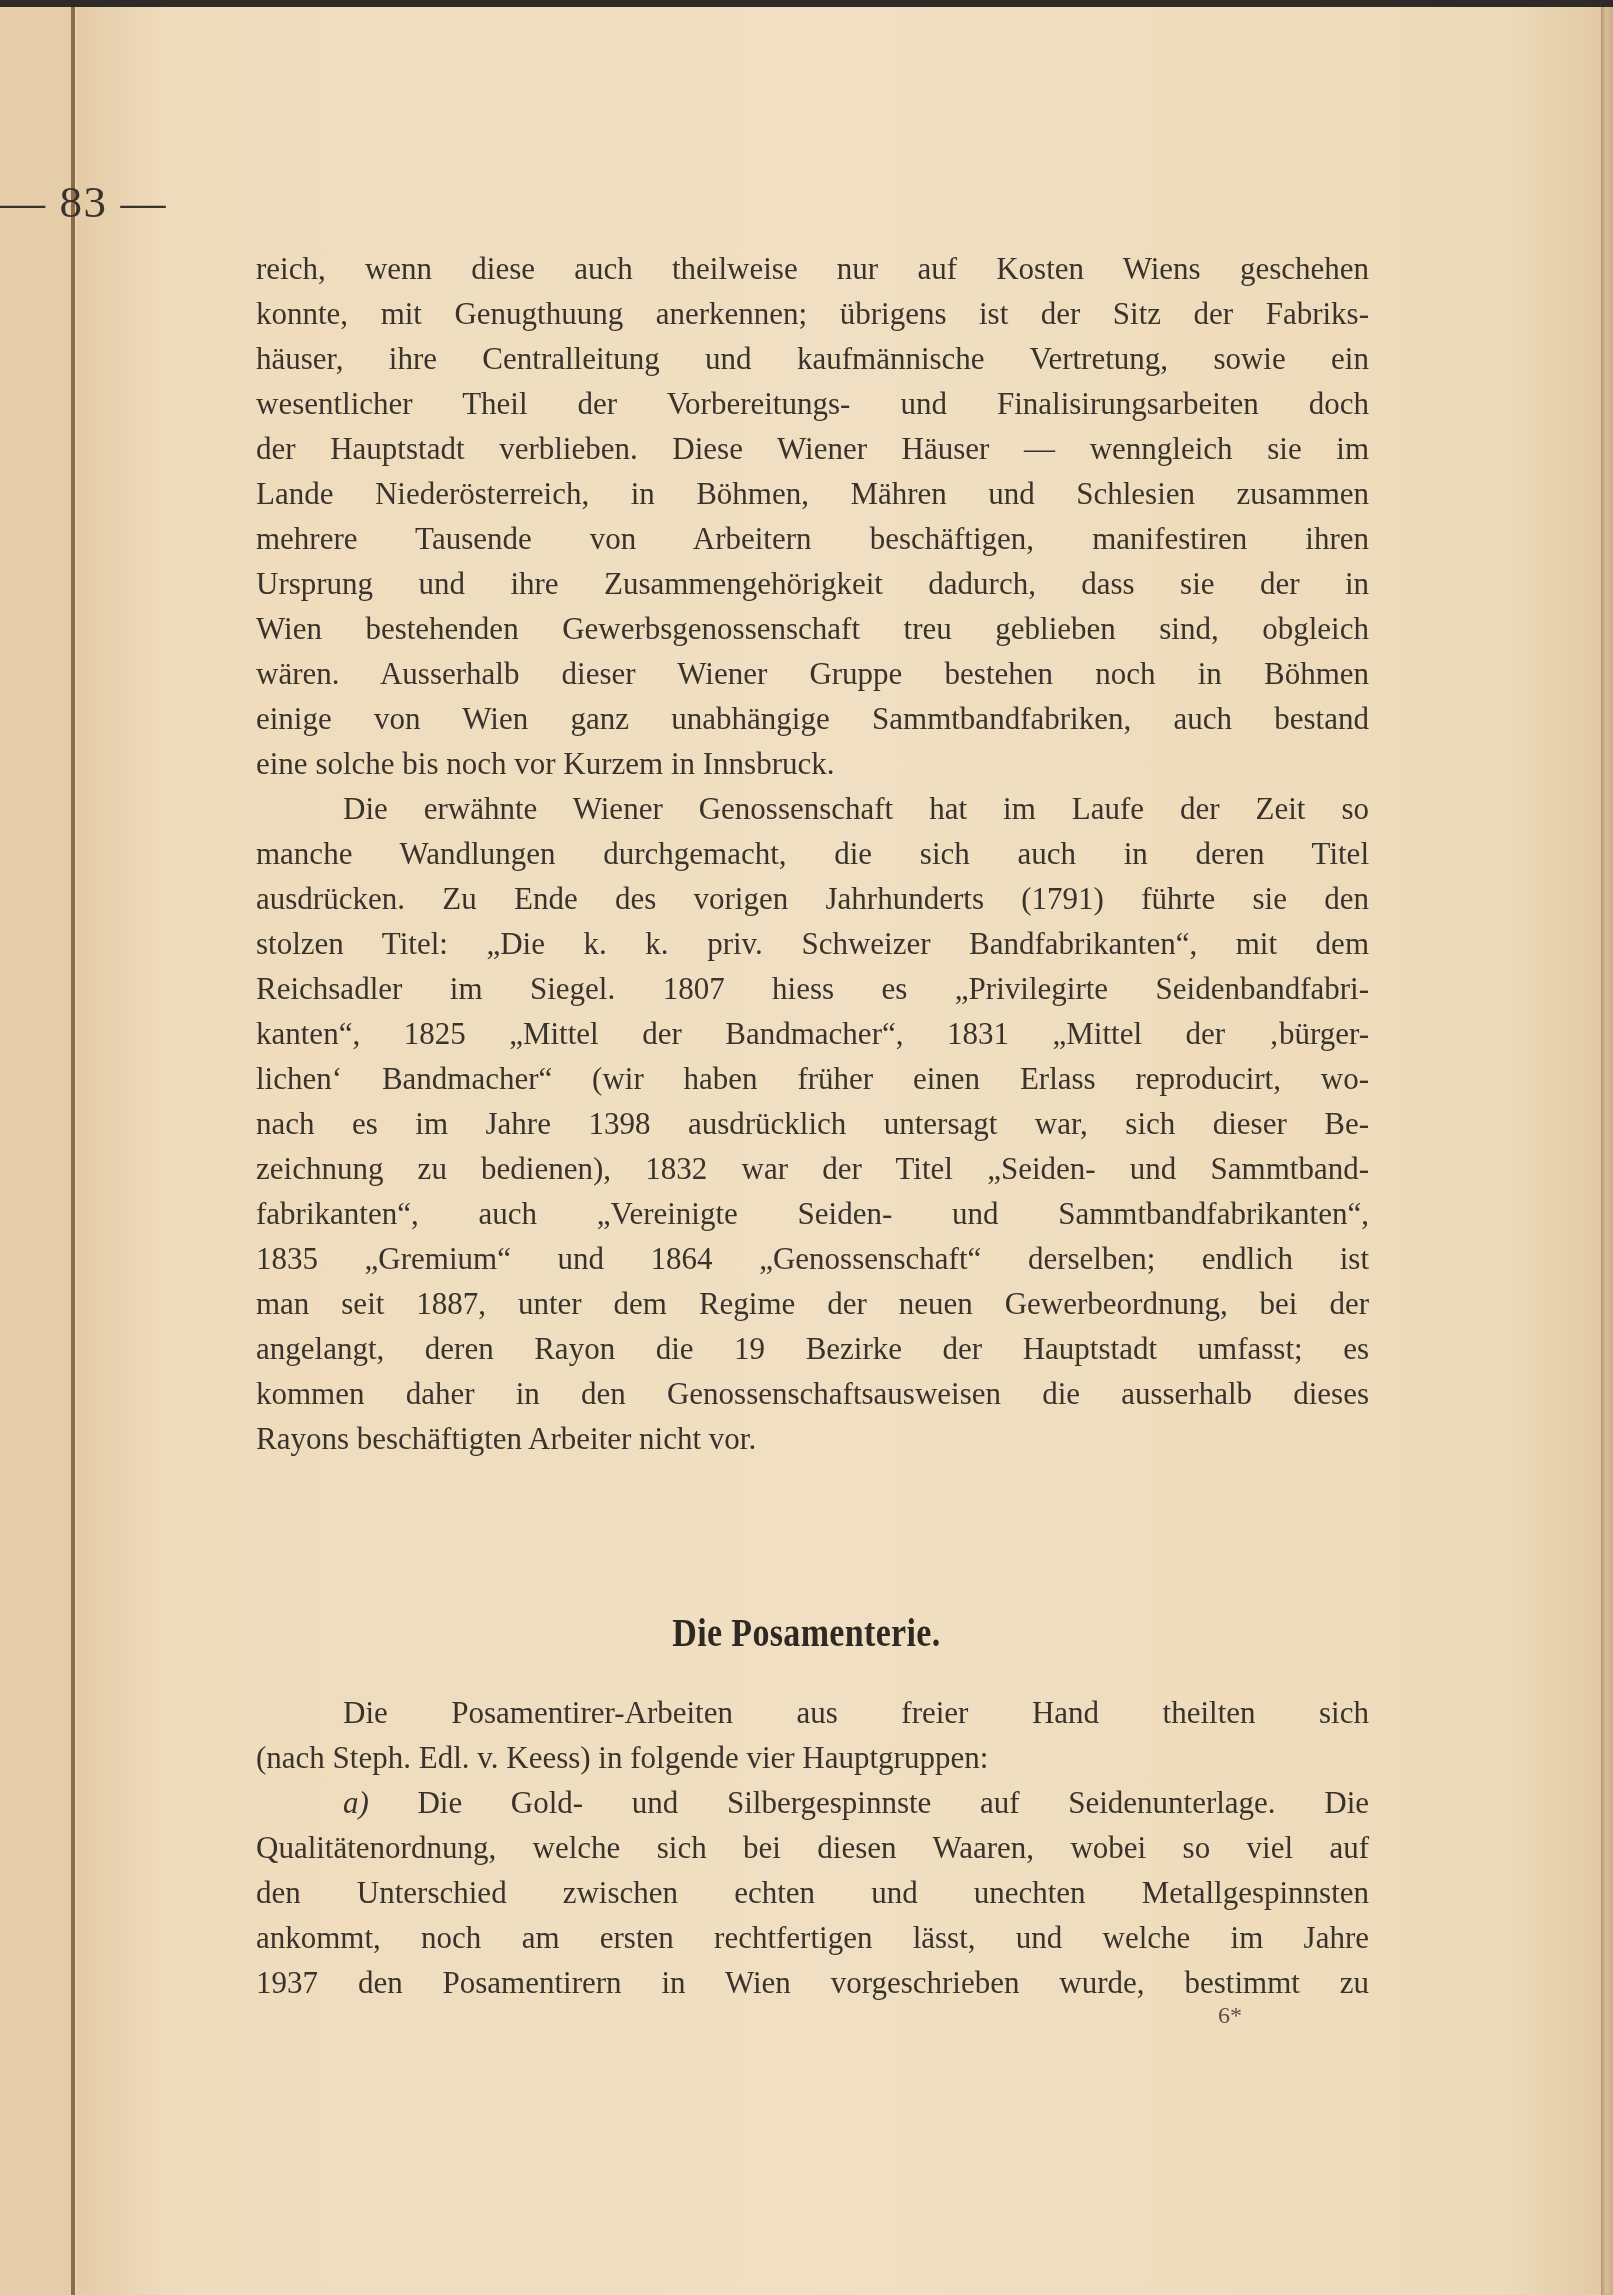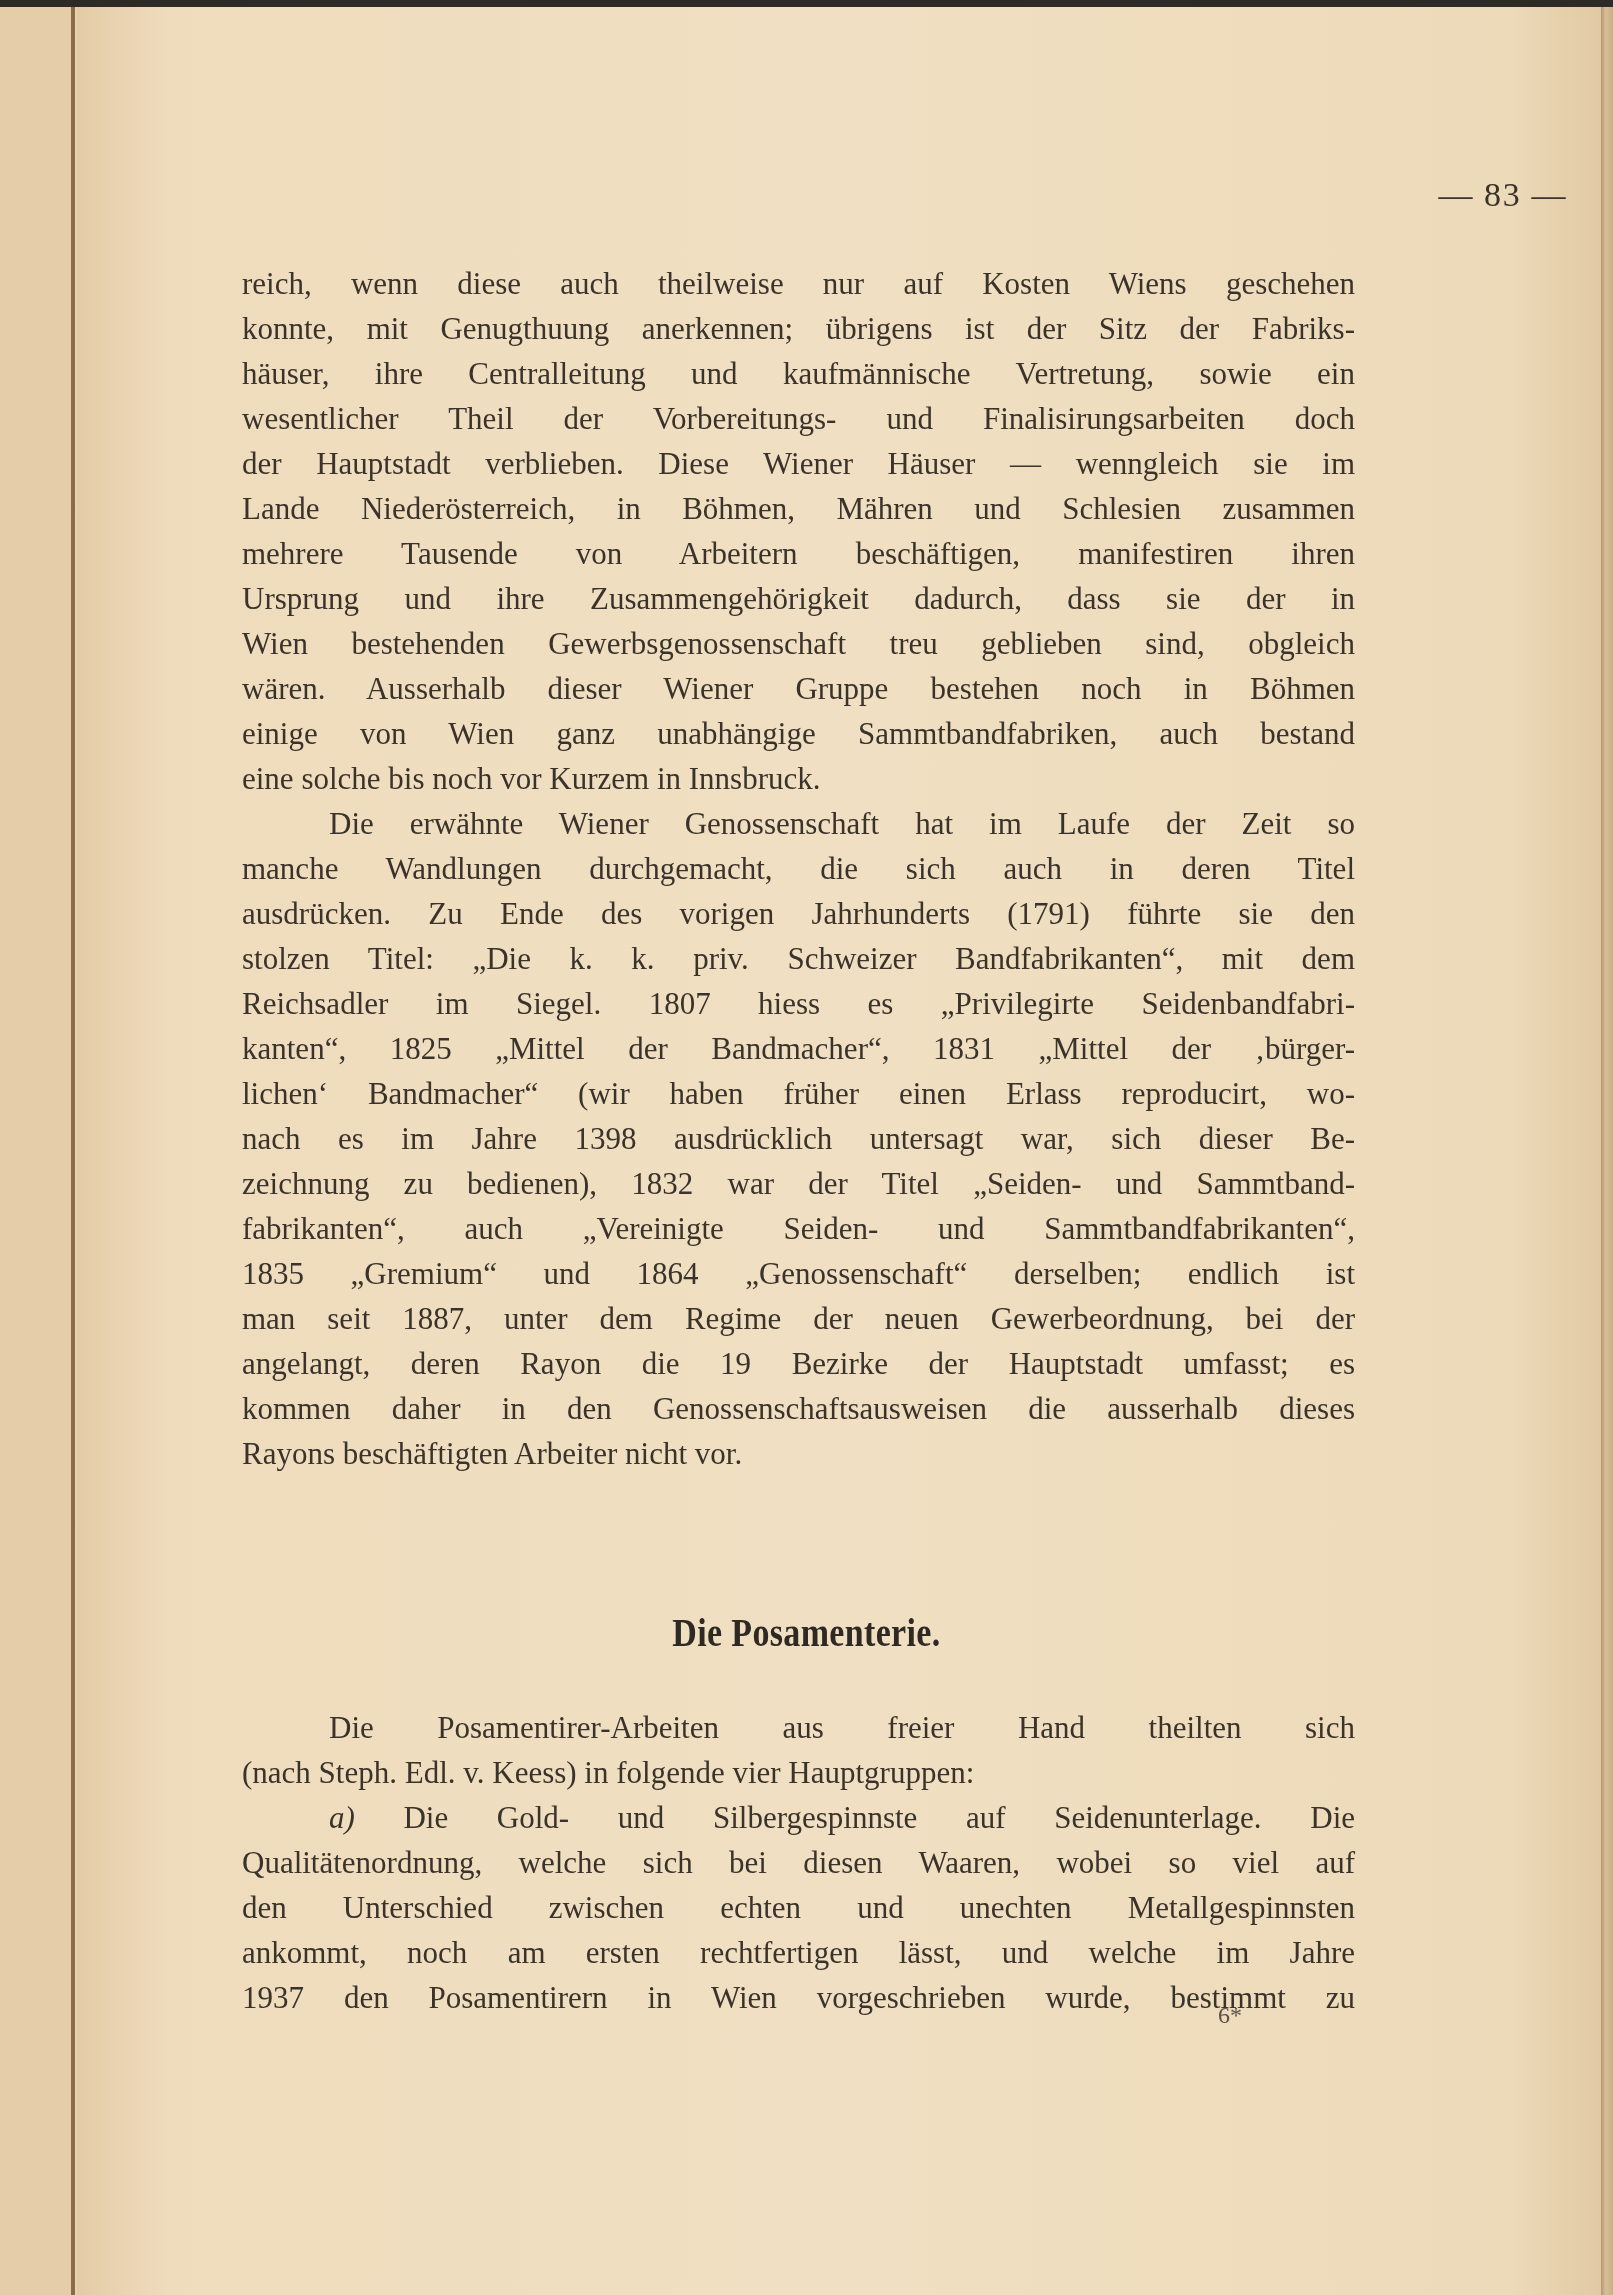--- a/index.html
+++ b/index.html
@@ -11,26 +11,26 @@
   }
   .topbar { position:absolute; left:0; top:0; width:1613px; height:6.5px; background:#2e2a27; }
   .page {
     position:absolute; left:77px; top:6.5px; width:1524px; height:2289px;
     background:linear-gradient(90deg,#e4cba6 0%,#efdcbd 6%,#f0dfc2 50%,#eddab9 94%,#e1c9a3 100%);
   }
   .leftstrip { position:absolute; left:0; top:6.5px; width:71px; height:2289px; background:#e6cda9; }
   .gutter { position:absolute; left:71px; top:6.5px; width:4px; height:2289px; background:#6b4a26; opacity:.75; }
   .rightedge { position:absolute; left:1601px; top:6.5px; width:12px; height:2289px; background:linear-gradient(90deg,#b59770,#d8bf98 40%,#c9ad85); }
   .pagenum {
-    position:absolute; top:176px; left:0; width:1567px; text-align:right;
-    font-size:34px; letter-spacing:1.6px;
+    position:absolute; top:176px; left:0; width:1567px; text-align:left;
+    font-size:45px; letter-spacing:1.6px;
   }
   .body {
-    position:absolute; left:242px; top:246px; width:1113px;
-    font-size:31px; line-height:45px; text-align:justify;margin-top:15px;
+    position:absolute; left:256px; top:246px; width:1113px;
+    font-size:31px; line-height:45px; text-align:justify;
   }
   .line { display:block; height:45px; white-space:nowrap; text-align-last:justify; text-align:justify; }
   .line.last { text-align-last:left; }
   .indent { padding-left:87px; }
   .heading {
     position:absolute; top:1609px; left:0; width:1613px; text-align:center;
     font-size:40px; letter-spacing:0.4px; font-weight:bold; color:#2f2924;
     transform:scaleX(0.85);
   }
   .body2 { top:1690px; }

